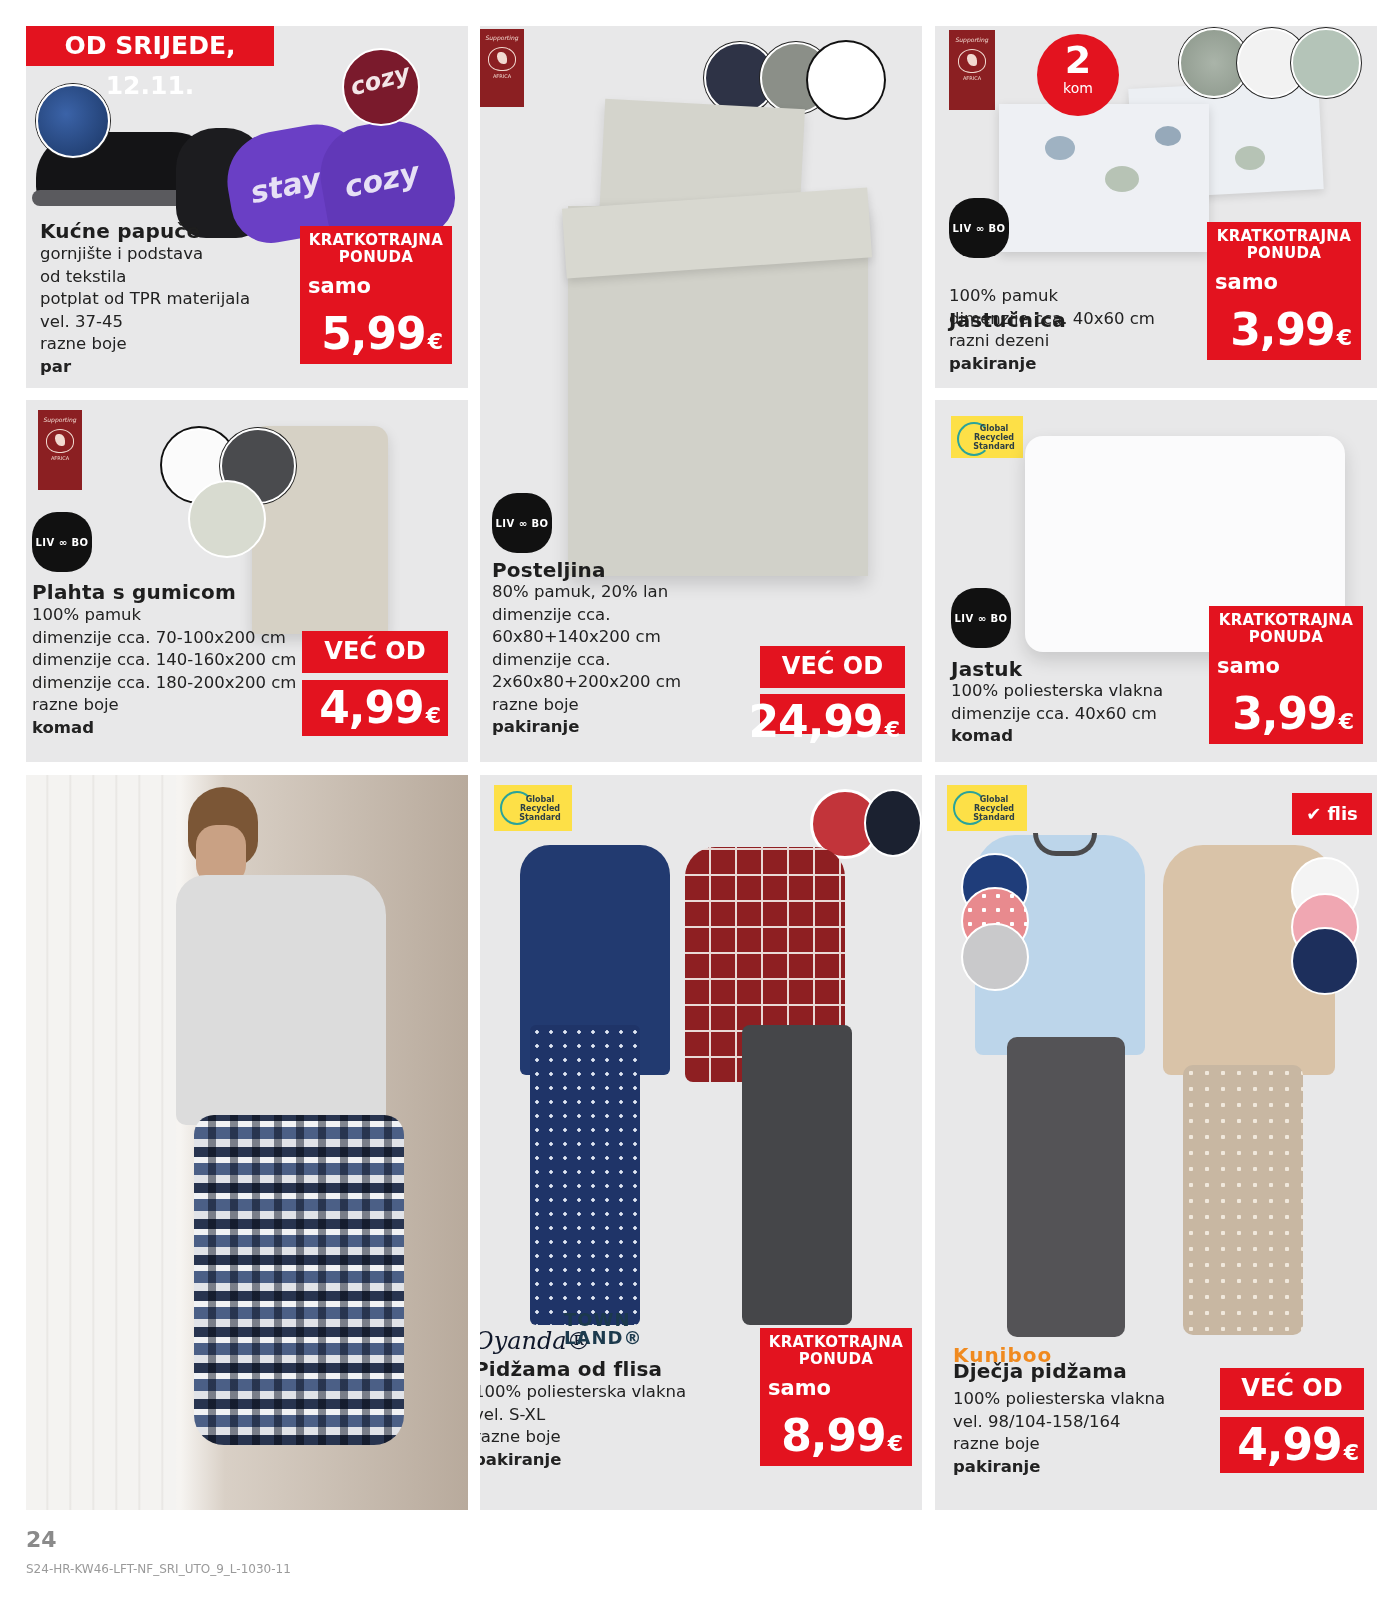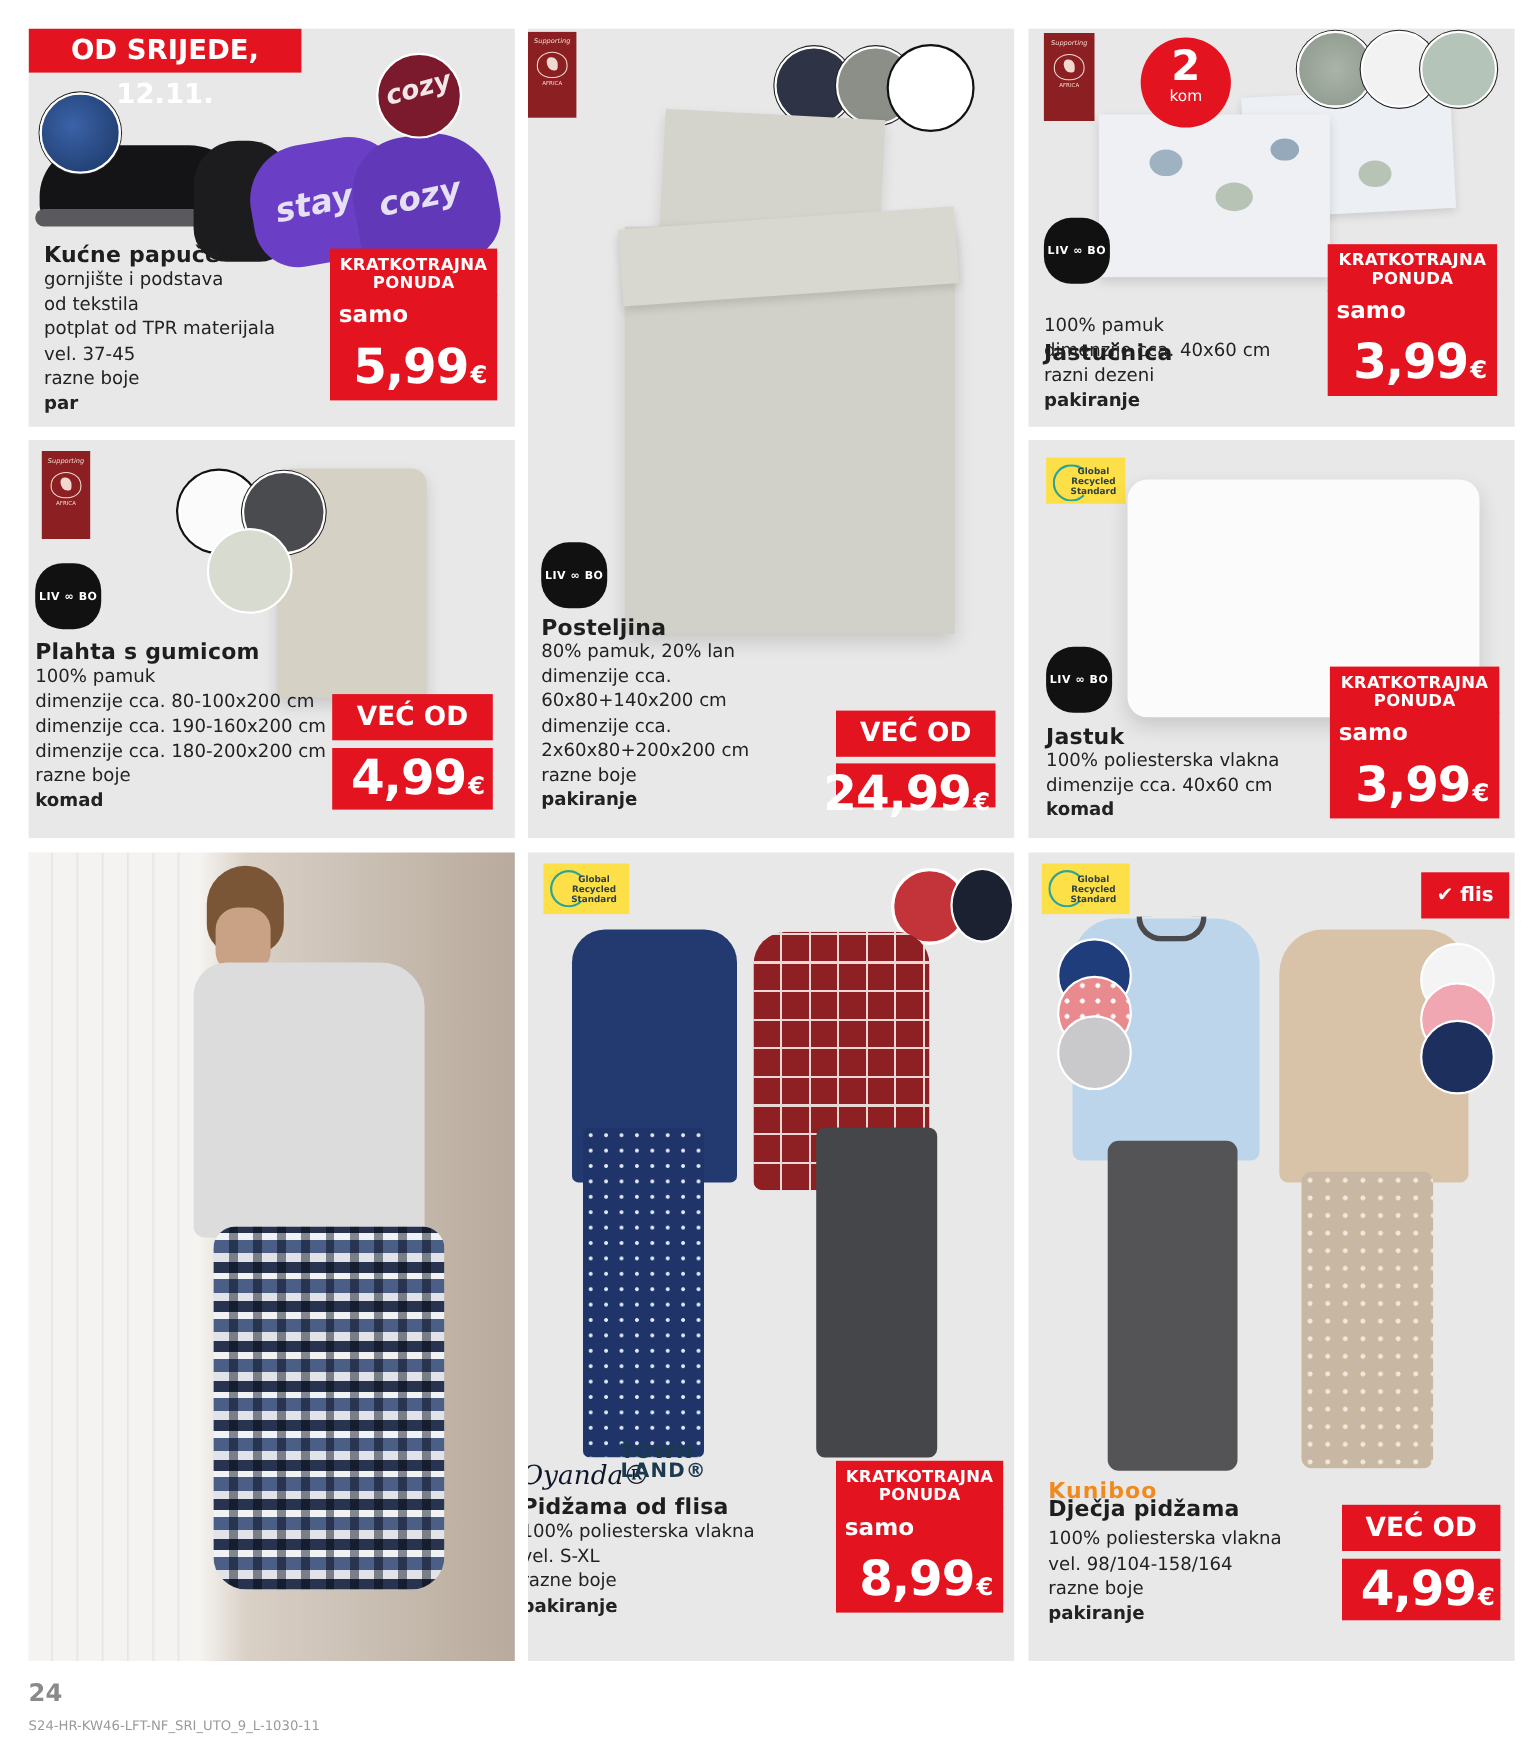--- a/index.html
+++ b/index.html
@@ -142,22 +142,22 @@
     <div>AFRICA</div>
   </div>
   <div class="img" style="left:226px;top:26px;width:136px;height:208px;background:#d6d1c5;border-radius:14px 14px 4px 4px;box-shadow:0 6px 14px rgba(0,0,0,0.14);"></div>
   <div class="swatch" style="left:136px;top:28px;width:70px;height:70px;background:#fbfbfb;box-shadow:0 0 0 2px #111;"></div>
   <div class="swatch" style="left:194px;top:28px;width:72px;height:72px;background:#4a4b4e;"></div>
   <div class="swatch noring" style="left:162px;top:80px;width:74px;height:74px;background:#d8dbd0;"></div>
   <div class="brandbox" style="left:6px;top:112px;width:60px;height:60px;">LIV ∞ BO</div>
   <div class="title" style="left:6px;top:180px;">Plahta s gumicom</div>
   <div class="desc" style="left:6px;top:204px;">
     <div>100% pamuk</div>
-    <div>dimenzije cca. 80-100x200 cm</div>
-    <div>dimenzije cca. 190-160x200 cm</div>
+    <div>dimenzije cca. 70-100x200 cm</div>
+    <div>dimenzije cca. 140-160x200 cm</div>
     <div>dimenzije cca. 180-200x200 cm</div>
     <div>razne boje</div>
     <div class="bold">komad</div>
   </div>
   <div class="redbox vec-od" style="left:276px;top:231px;width:146px;height:42px;">VEĆ OD</div>
   <div class="redbox price-only" style="left:276px;top:280px;width:146px;height:56px;">
     <div class="price" style="top:2px;right:8px;"><span>4,99</span><span class="eur">€</span></div>
   </div>
 </div>
 

